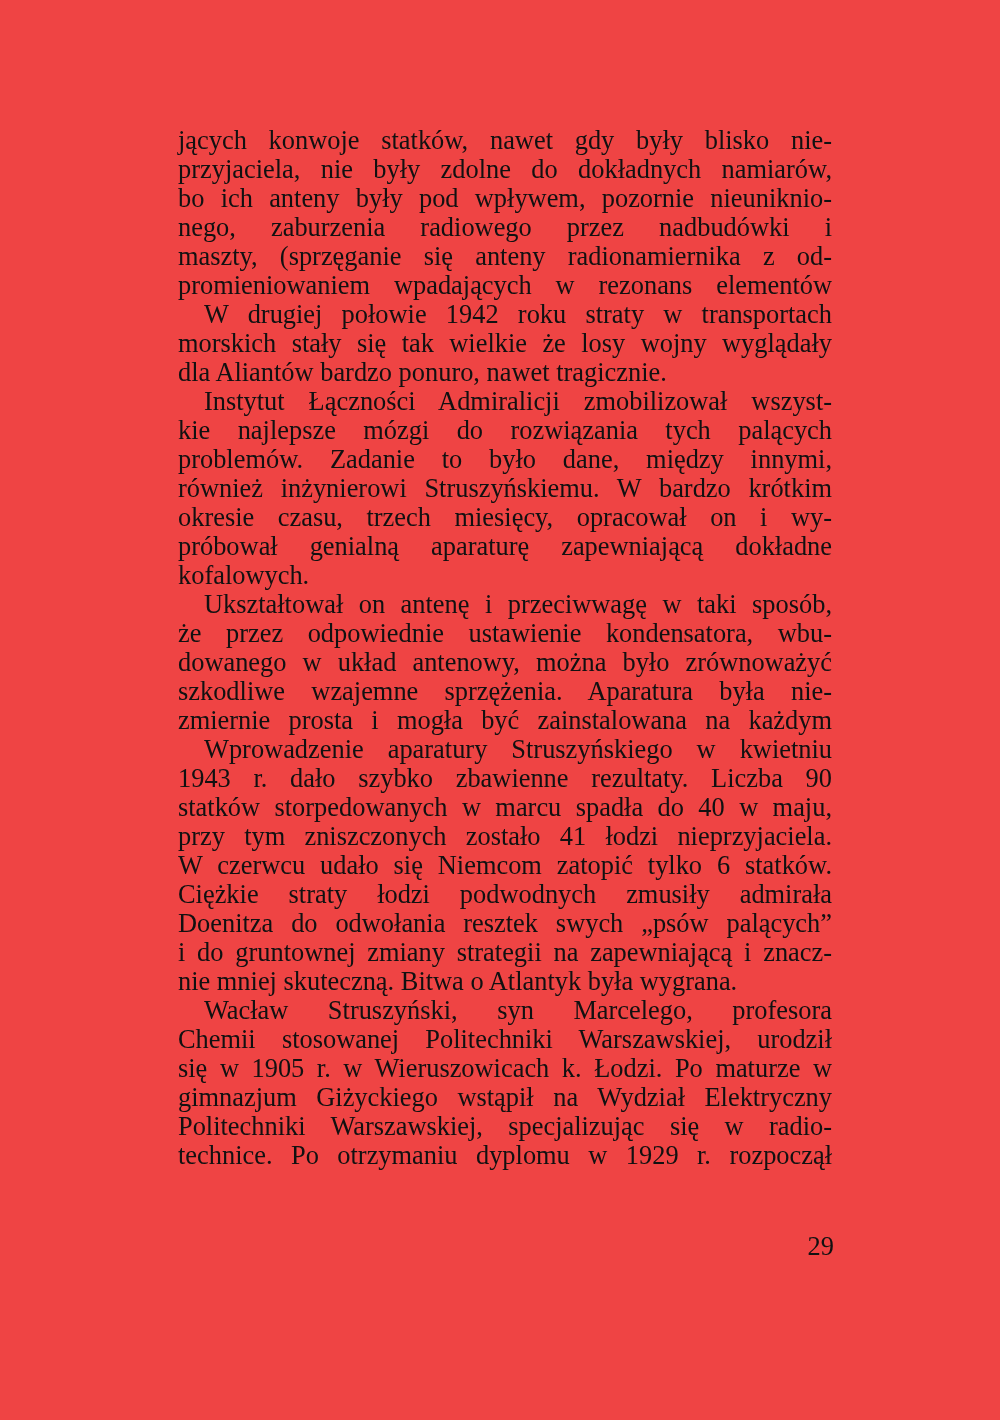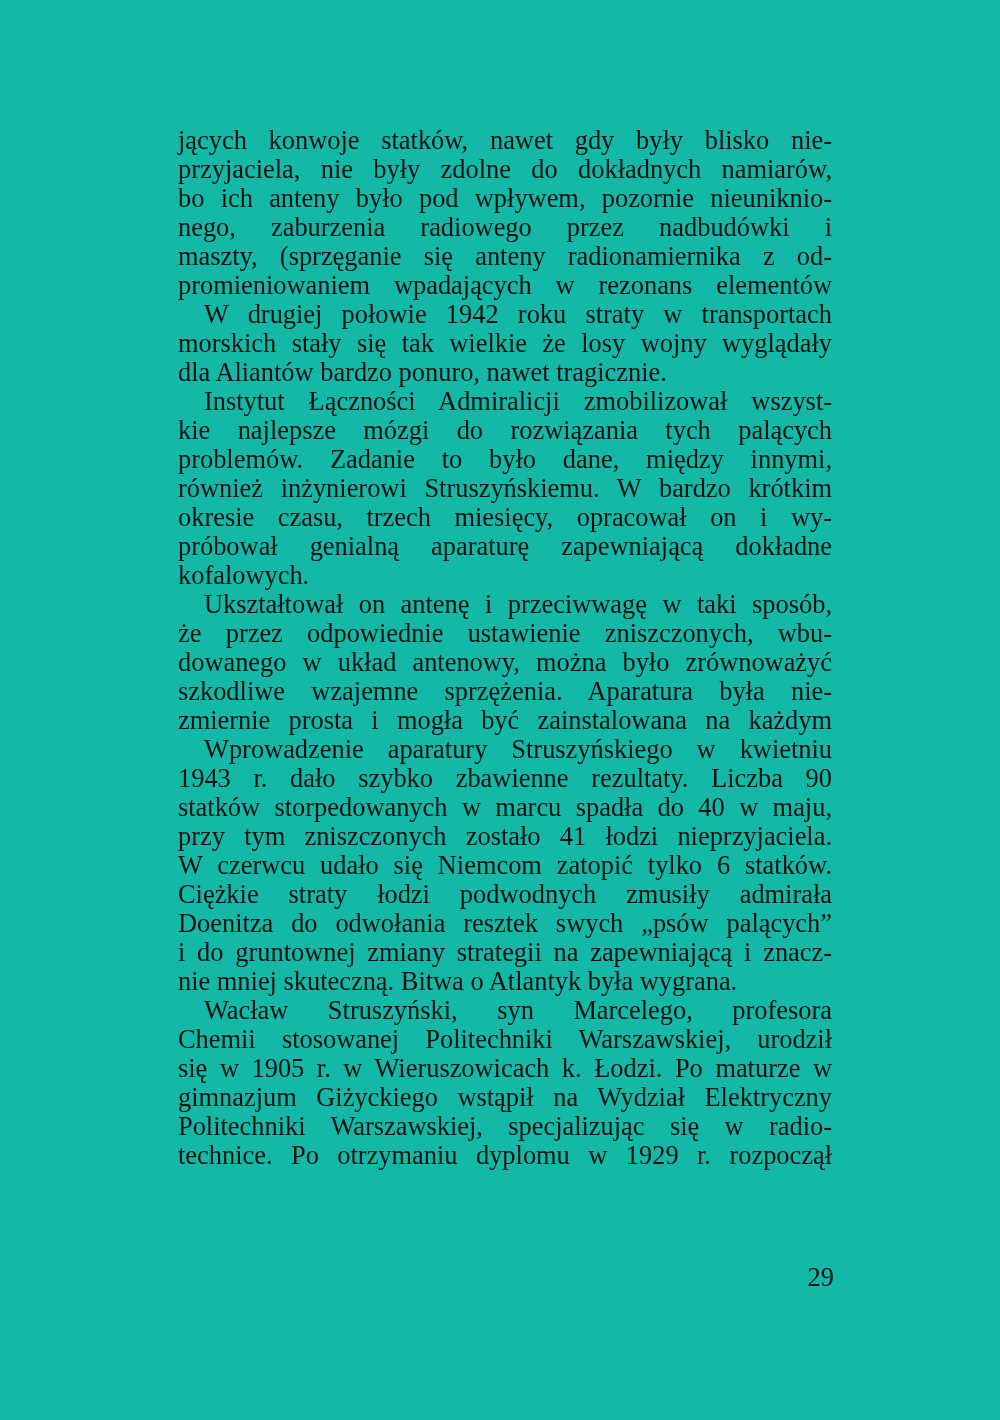--- a/index.html
+++ b/index.html
@@ -12,21 +12,21 @@
     height: 1420px;
     position: relative;
     overflow: hidden;
   }
   .page {
     position: absolute;
     left: 0;
     top: 0;
     width: 1000px;
     height: 1420px;
-    background: #14b8a6;
+    background: #ef4444;
   }
   .text-block {
     position: absolute;
     left: 178px;
     top: 126px;
     width: 654px;
     font-family: "Liberation Serif", "DejaVu Serif", serif;
     font-size: 26.4px;
     line-height: 29px;
     color: #111111;
@@ -40,39 +40,39 @@
   }
   .line.last {
     text-align-last: left;
   }
   .line.indent {
     padding-left: 26px;
   }
   .page-number {
     position: absolute;
     left: 800px;
-    top: 1263px;
+    top: 1232px;
     width: 34px;
     text-align: right;
     font-family: "Liberation Serif", "DejaVu Serif", serif;
     font-size: 26.4px;
     line-height: 29px;
     color: #111111;
   }
 </style>
 </head>
 <body>
 
 <div class="page">
   <div class="text-block">
 
     <div>
       <span class="line">jących konwoje statków, nawet gdy były blisko nie-</span>
       <span class="line">przyjaciela, nie były zdolne do dokładnych namiarów,</span>
-      <span class="line">bo ich anteny było pod wpływem, pozornie nieuniknio-</span>
+      <span class="line">bo ich anteny były pod wpływem, pozornie nieuniknio-</span>
       <span class="line">nego, zaburzenia radiowego przez nadbudówki i</span>
       <span class="line">maszty, (sprzęganie się anteny radionamiernika z od-</span>
       <span class="line">promieniowaniem wpadających w rezonans elementów</span>
     </div>
 
     <div>
       <span class="line indent">W drugiej połowie 1942 roku straty w transportach</span>
       <span class="line">morskich stały się tak wielkie że losy wojny wyglądały</span>
       <span class="line last">dla Aliantów bardzo ponuro, nawet tragicznie.</span>
     </div>
@@ -82,21 +82,21 @@
       <span class="line">kie najlepsze mózgi do rozwiązania tych palących</span>
       <span class="line">problemów. Zadanie to było dane, między innymi,</span>
       <span class="line">również inżynierowi Struszyńskiemu. W bardzo krótkim</span>
       <span class="line">okresie czasu, trzech miesięcy, opracował on i wy-</span>
       <span class="line">próbował genialną aparaturę zapewniającą dokładne</span>
       <span class="line last">kofalowych.</span>
     </div>
 
     <div>
       <span class="line indent">Ukształtował on antenę i przeciwwagę w taki sposób,</span>
-      <span class="line">że przez odpowiednie ustawienie zniszczonych, wbu-</span>
+      <span class="line">że przez odpowiednie ustawienie kondensatora, wbu-</span>
       <span class="line">dowanego w układ antenowy, można było zrównoważyć</span>
       <span class="line">szkodliwe wzajemne sprzężenia. Aparatura była nie-</span>
       <span class="line">zmiernie prosta i mogła być zainstalowana na każdym</span>
     </div>
 
     <div>
       <span class="line indent">Wprowadzenie aparatury Struszyńskiego w kwietniu</span>
       <span class="line">1943 r. dało szybko zbawienne rezultaty. Liczba 90</span>
       <span class="line">statków storpedowanych w marcu spadła do 40 w maju,</span>
       <span class="line">przy tym zniszczonych zostało 41 łodzi nieprzyjaciela.</span>

